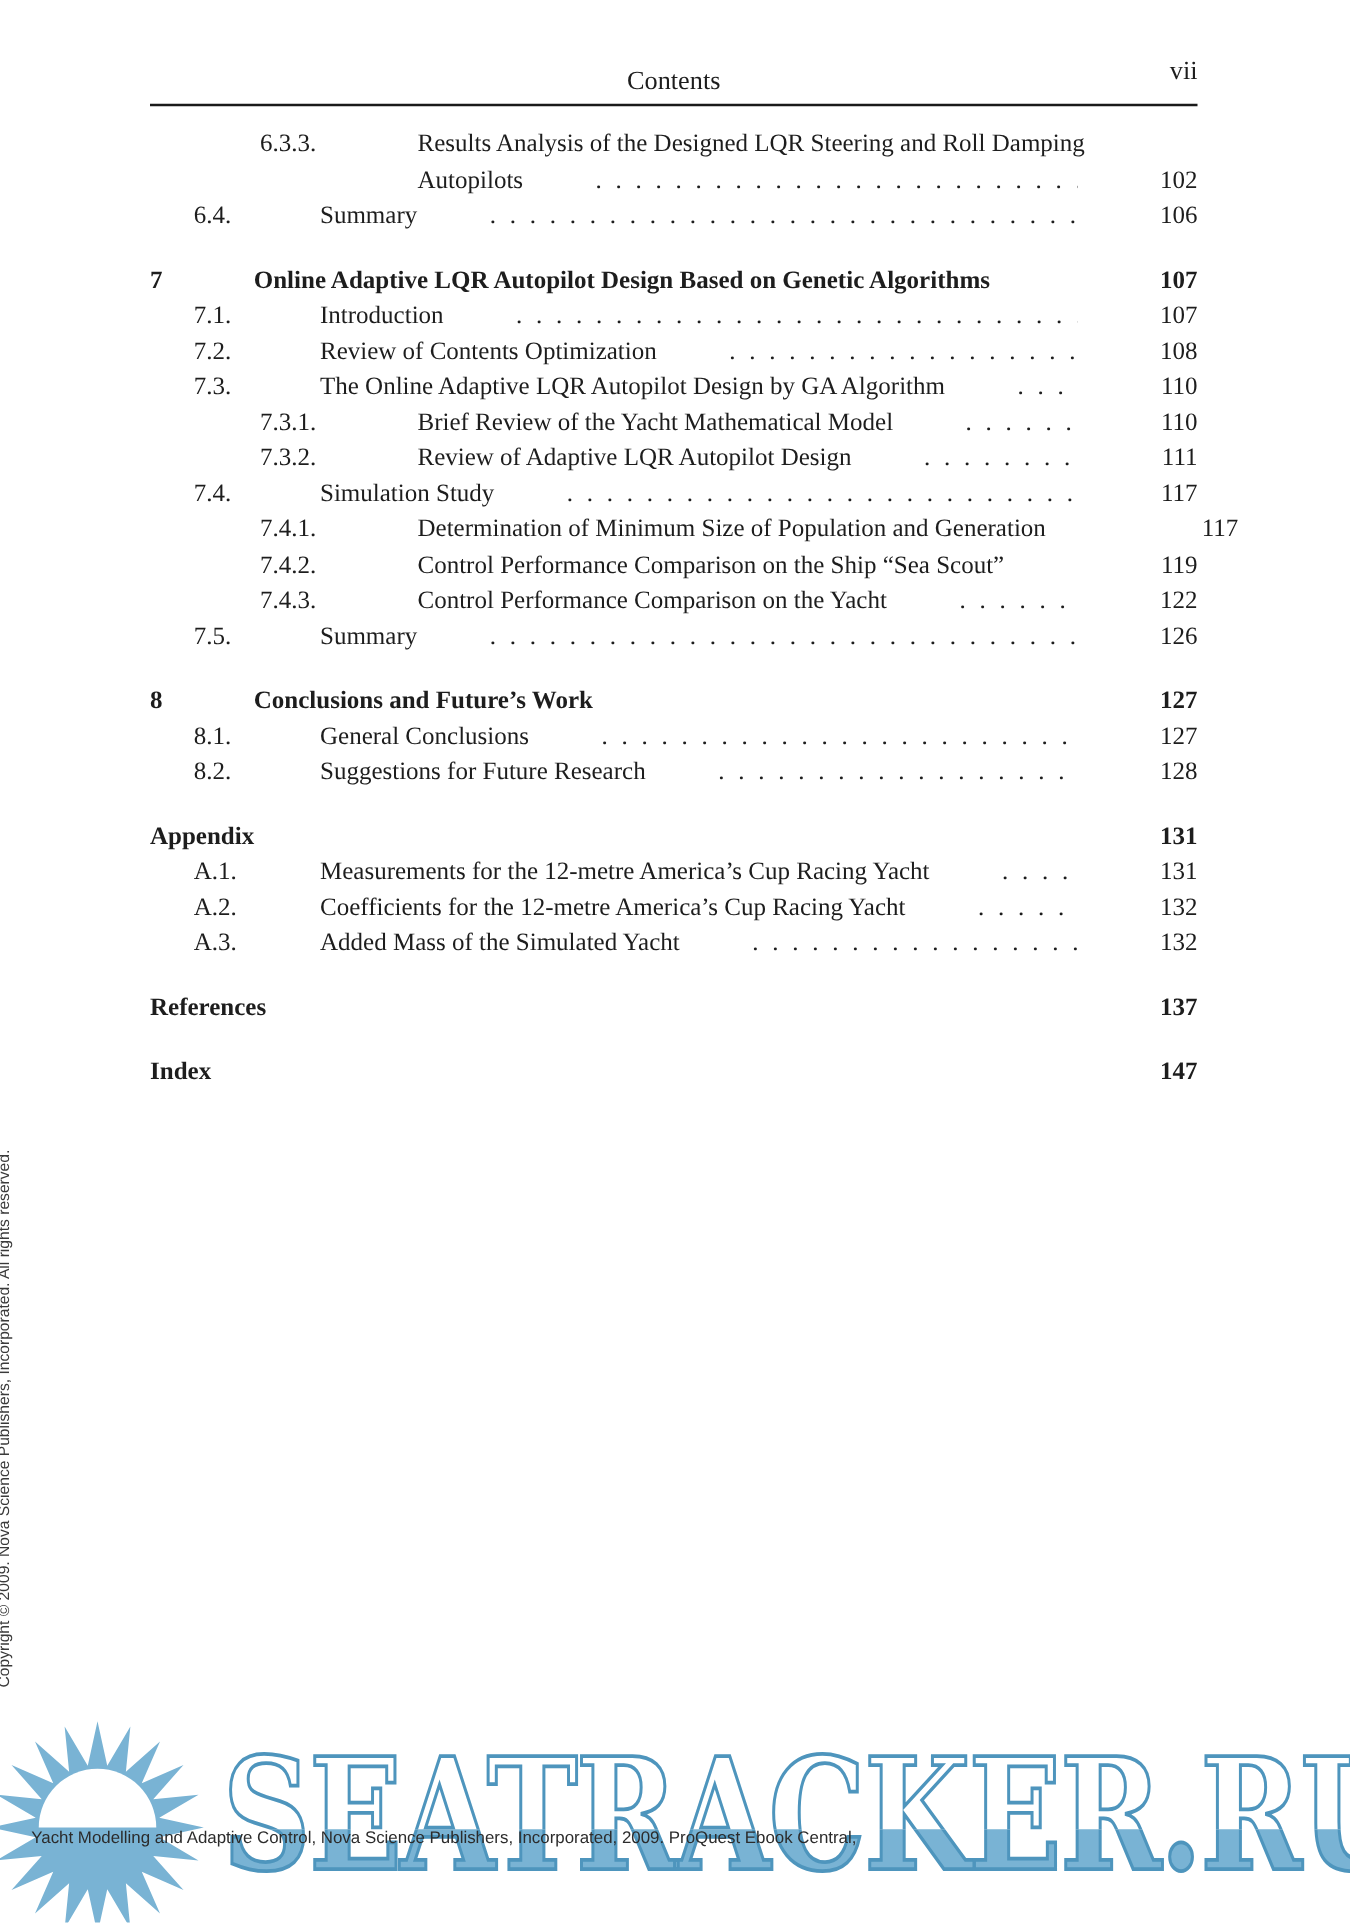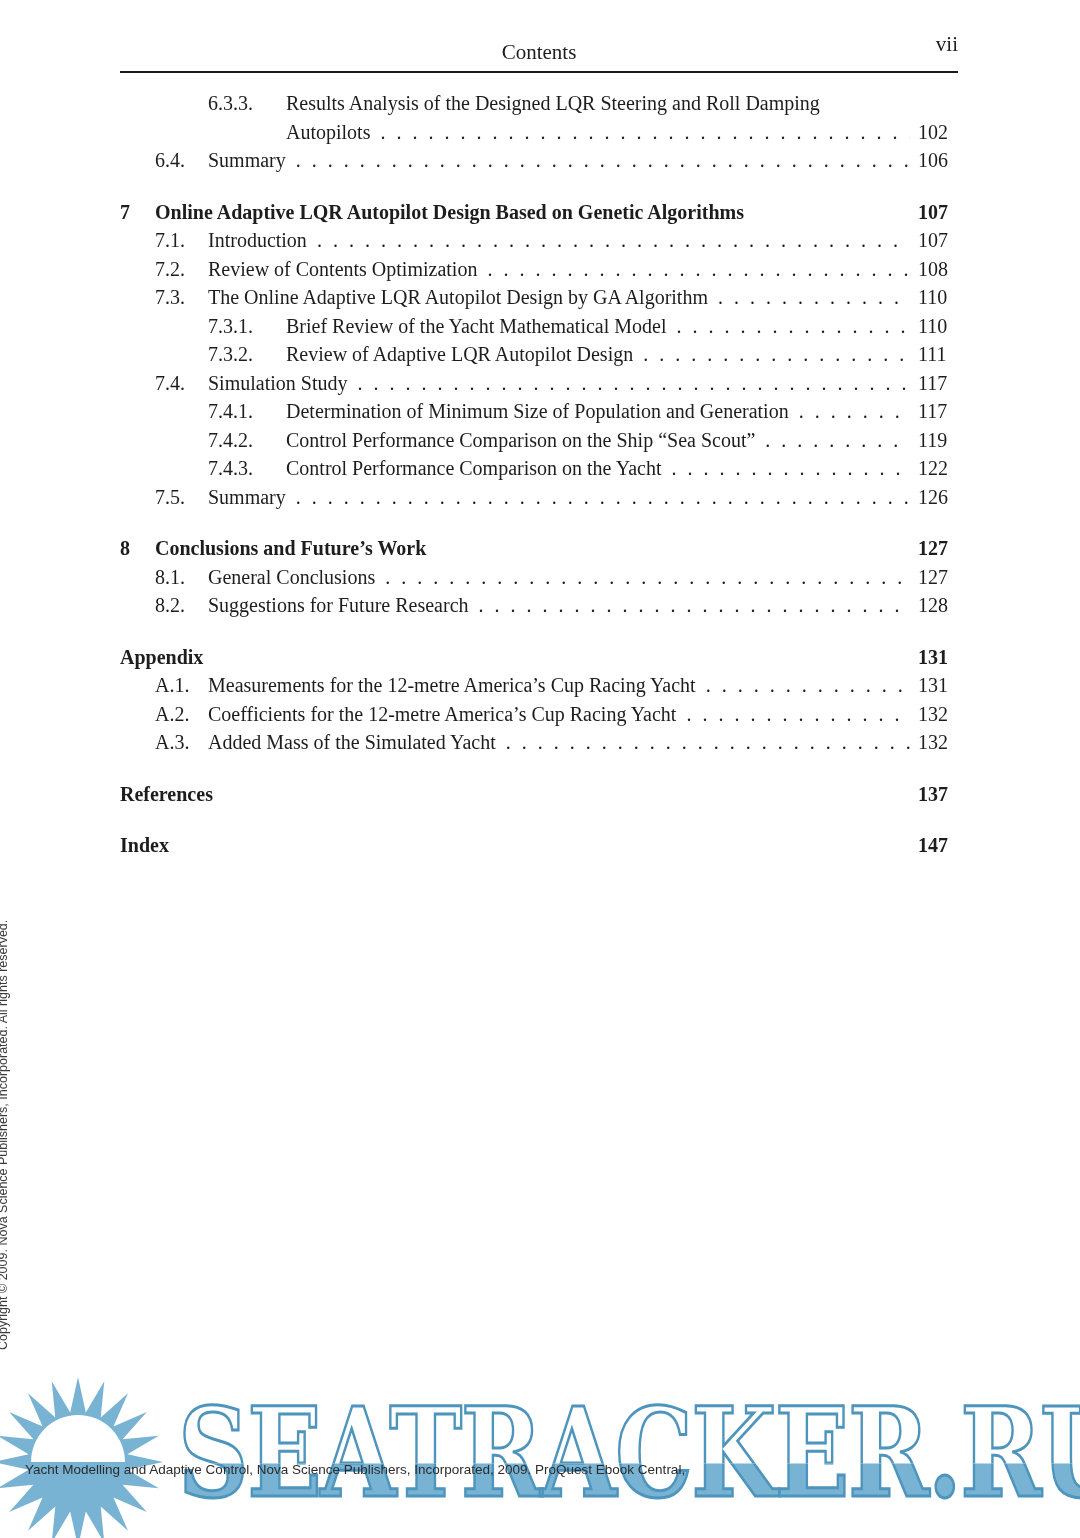--- a/index.html
+++ b/index.html
@@ -4,44 +4,44 @@
 <style>
   * { margin:0; padding:0; box-sizing:border-box; }
   html,body { background:#ffffff; }
   body {
     width:1080px; height:1538px; position:relative; overflow:hidden;
     font-family:"Liberation Serif", serif; color:#1d1d1d;
   }
   .page-inner { width:838px; margin-left:120px; position:relative; }
 
   
-  .doc-header { padding-top:40px; position:relative; }
+  .doc-header { padding-top:52px; position:relative; }
   .doc-header .htitle {
     display:block; text-align:center; font-size:21px; line-height:24px;
   }
   .doc-header .hpage {
     position:absolute; right:0; bottom:8px; font-size:21px; line-height:24px;text-align:center;
   }
   .head-rule { border:none; border-top:2px solid #1a1a1a; margin-top:7px; }
 
   
   .toc { margin-top:16px; font-size:20px; }
-  .toc-row { display:flex; align-items:baseline; line-height:28.5px; }
+  .toc-row { display:flex; align-items:baseline; line-height:28.5px;gap:48px; }
   .toc-row.gap { margin-top:23px; }
   .num { flex:none; white-space:nowrap; }
   .chapter .num { width:35px; font-weight:bold; }
   .chapter .title, .chapter .page { font-weight:bold; }
   .l1 .num { margin-left:35px; width:53px; }
   .l2 .num, .l2cont .num { margin-left:88px; width:78px; }
   .title { flex:none; white-space:nowrap; }
   .leader {
     flex:1 1 auto; overflow:hidden; white-space:nowrap;
     margin-left:10px; margin-right:8px; word-spacing:6px;
   }
-  .page { flex:none; min-width:40px; text-align:left; white-space:nowrap; }
+  .page { flex:none; min-width:40px; text-align:right; white-space:nowrap; }
 
   
   .copyright {
     position:absolute; left:10px; bottom:188px; z-index:4;
     transform:rotate(-90deg); transform-origin:left bottom;
     font-family:"Liberation Sans", sans-serif; font-size:12.5px; color:#3a3a3a;
     white-space:nowrap;
   }
 
   

